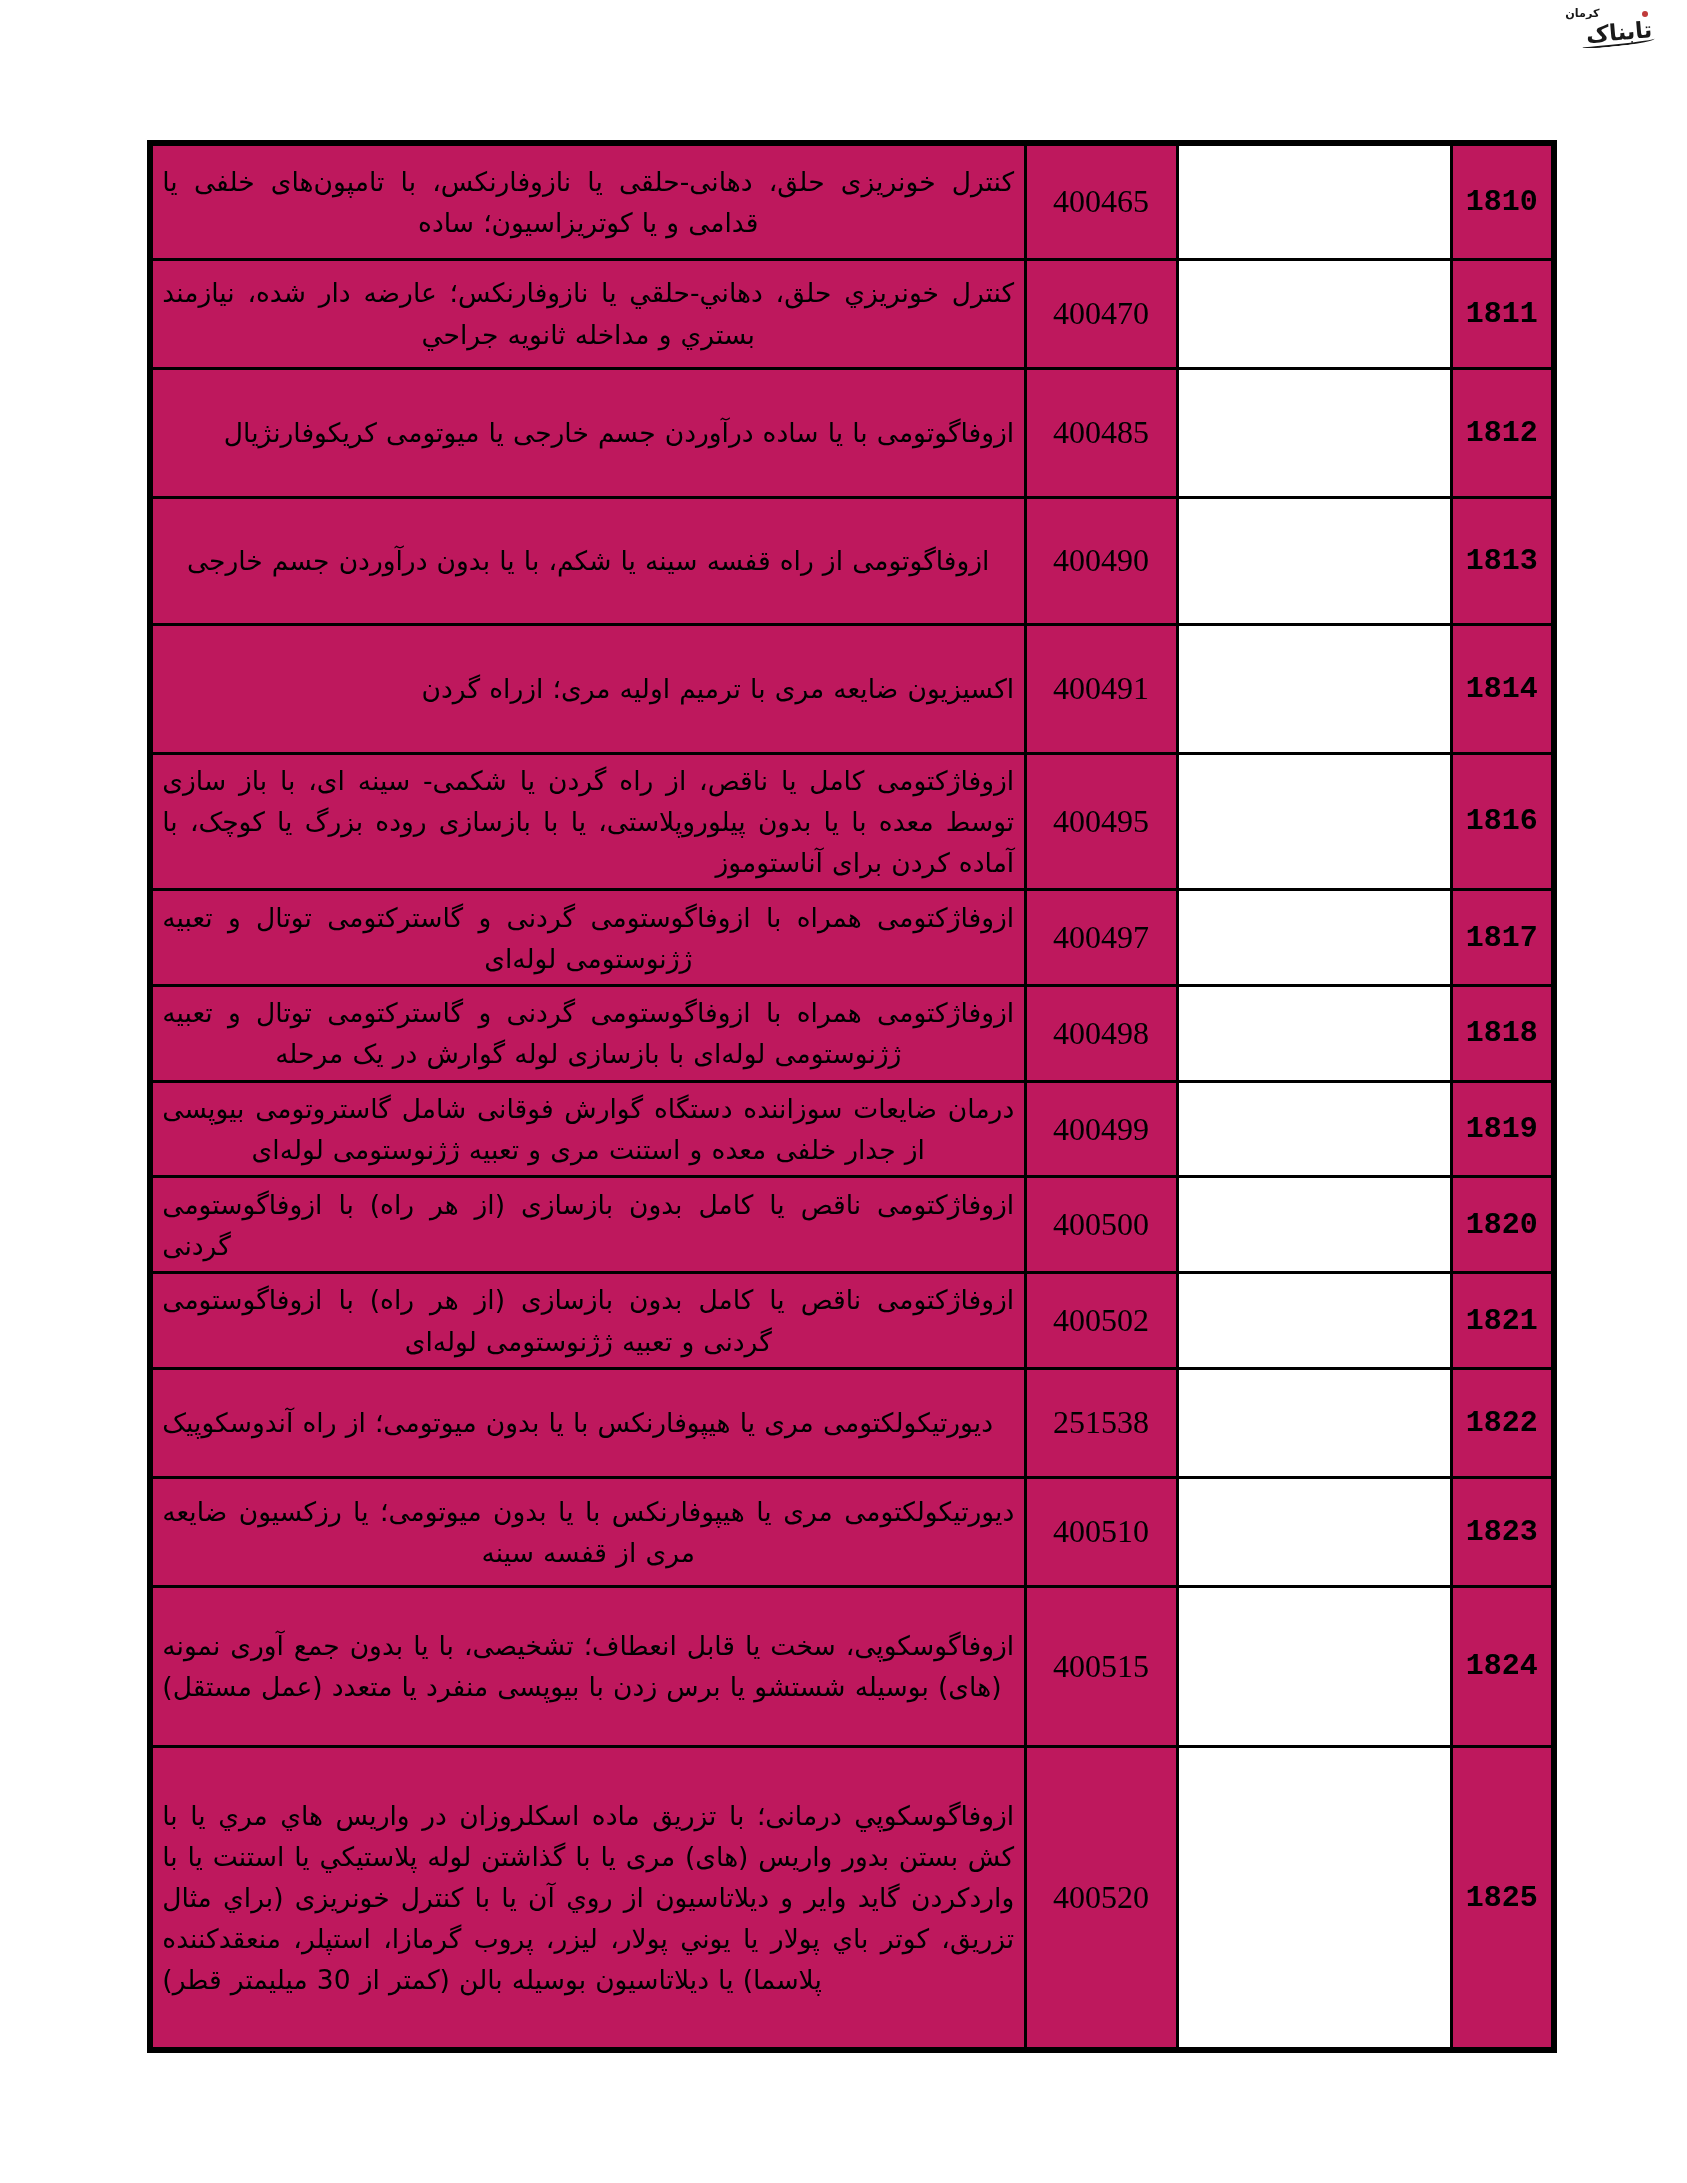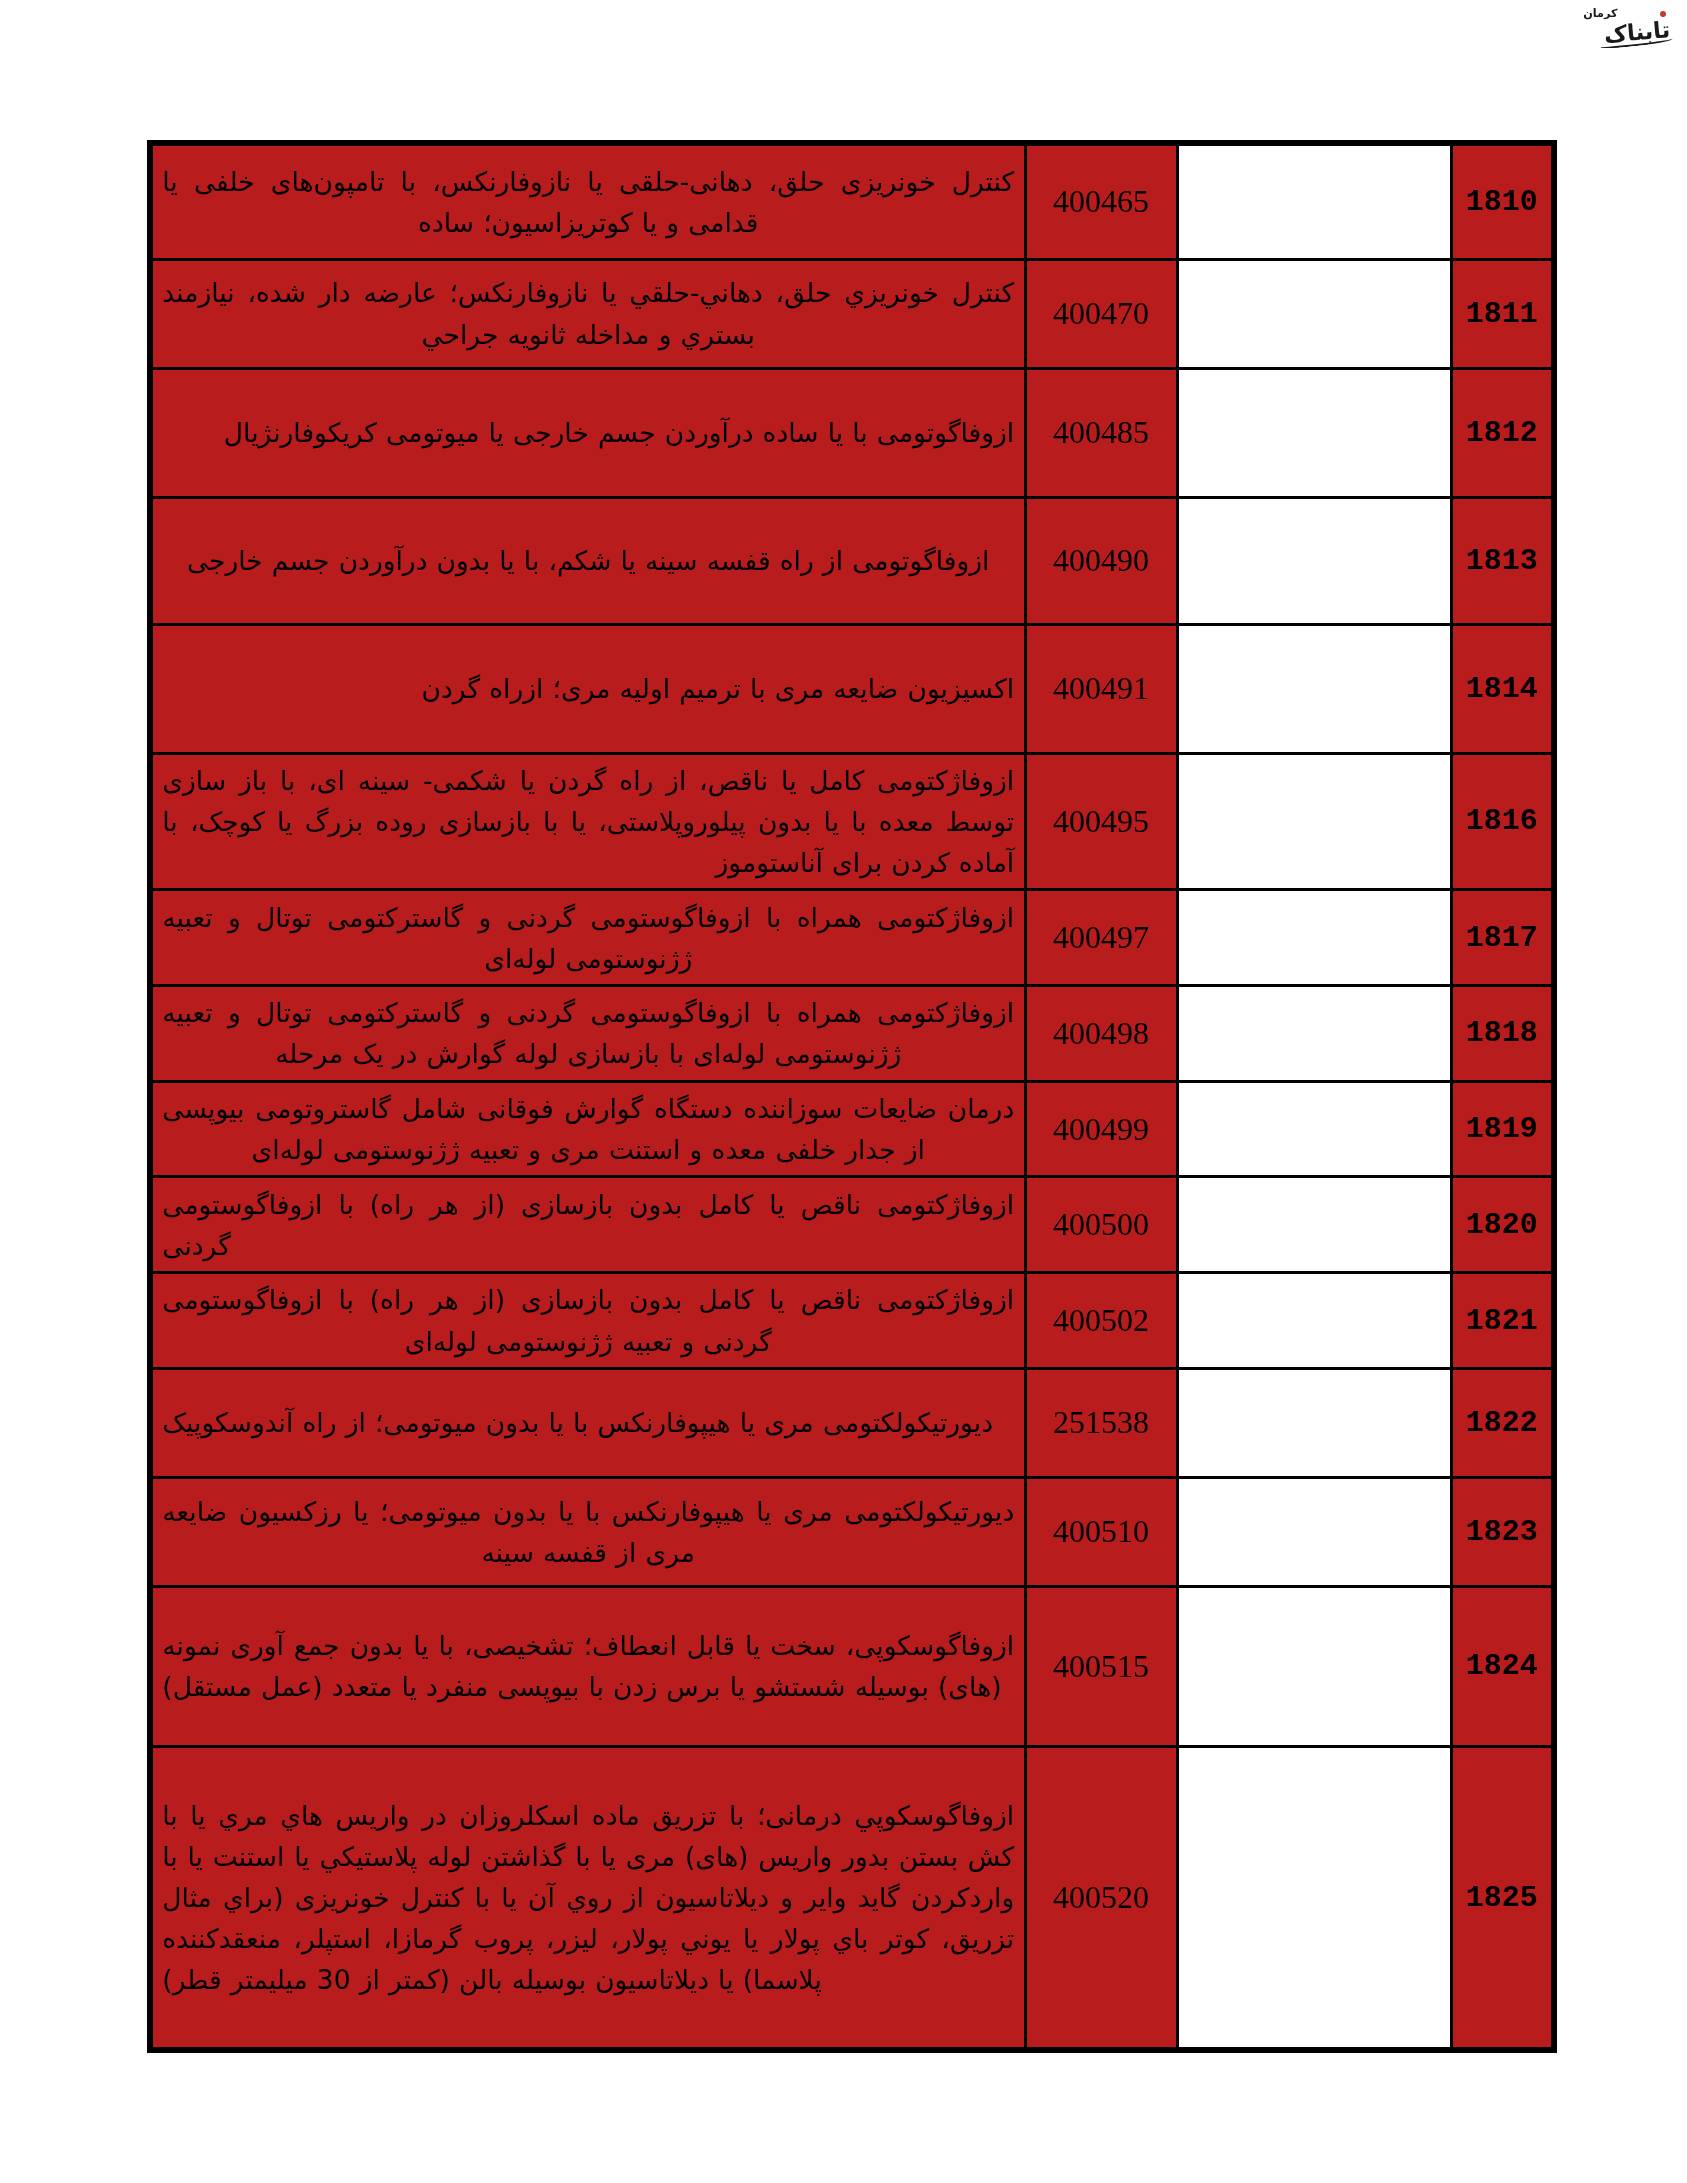--- a/index.html
+++ b/index.html
@@ -13,21 +13,21 @@
     height: 2183px;
     background: #ffffff;
     overflow: hidden;
     font-family: "DejaVu Sans", sans-serif;
   }
 
   
   #logo {
     position: absolute;
     top: 6.6px;
-    right: 14px;
+    right: 32px;
     width: 99px;
     height: 40px;
     color: #1a1a1a;
   }
   #logo .logo-sub {
     position: absolute;
     top: 0px;
     left: 9.3px;
     font-size: 11.2px;
     font-weight: bold;
@@ -65,21 +65,21 @@
 
   
   table#proc-table {
     position: absolute;
     left: 147px;
     top: 140px;
     width: 1405px;
     border-collapse: collapse;
     table-layout: fixed;
     border: 6px solid #000;
-    background: #b91c1c;
+    background: #be185d;
   }
   #proc-table td {
     border: 3.3px solid #000;
     vertical-align: middle;
     overflow: hidden;
   }
 
   col.c-desc  { width: 875px; }
   col.c-code  { width: 152px; }
   col.c-empty { width: 274px; }

